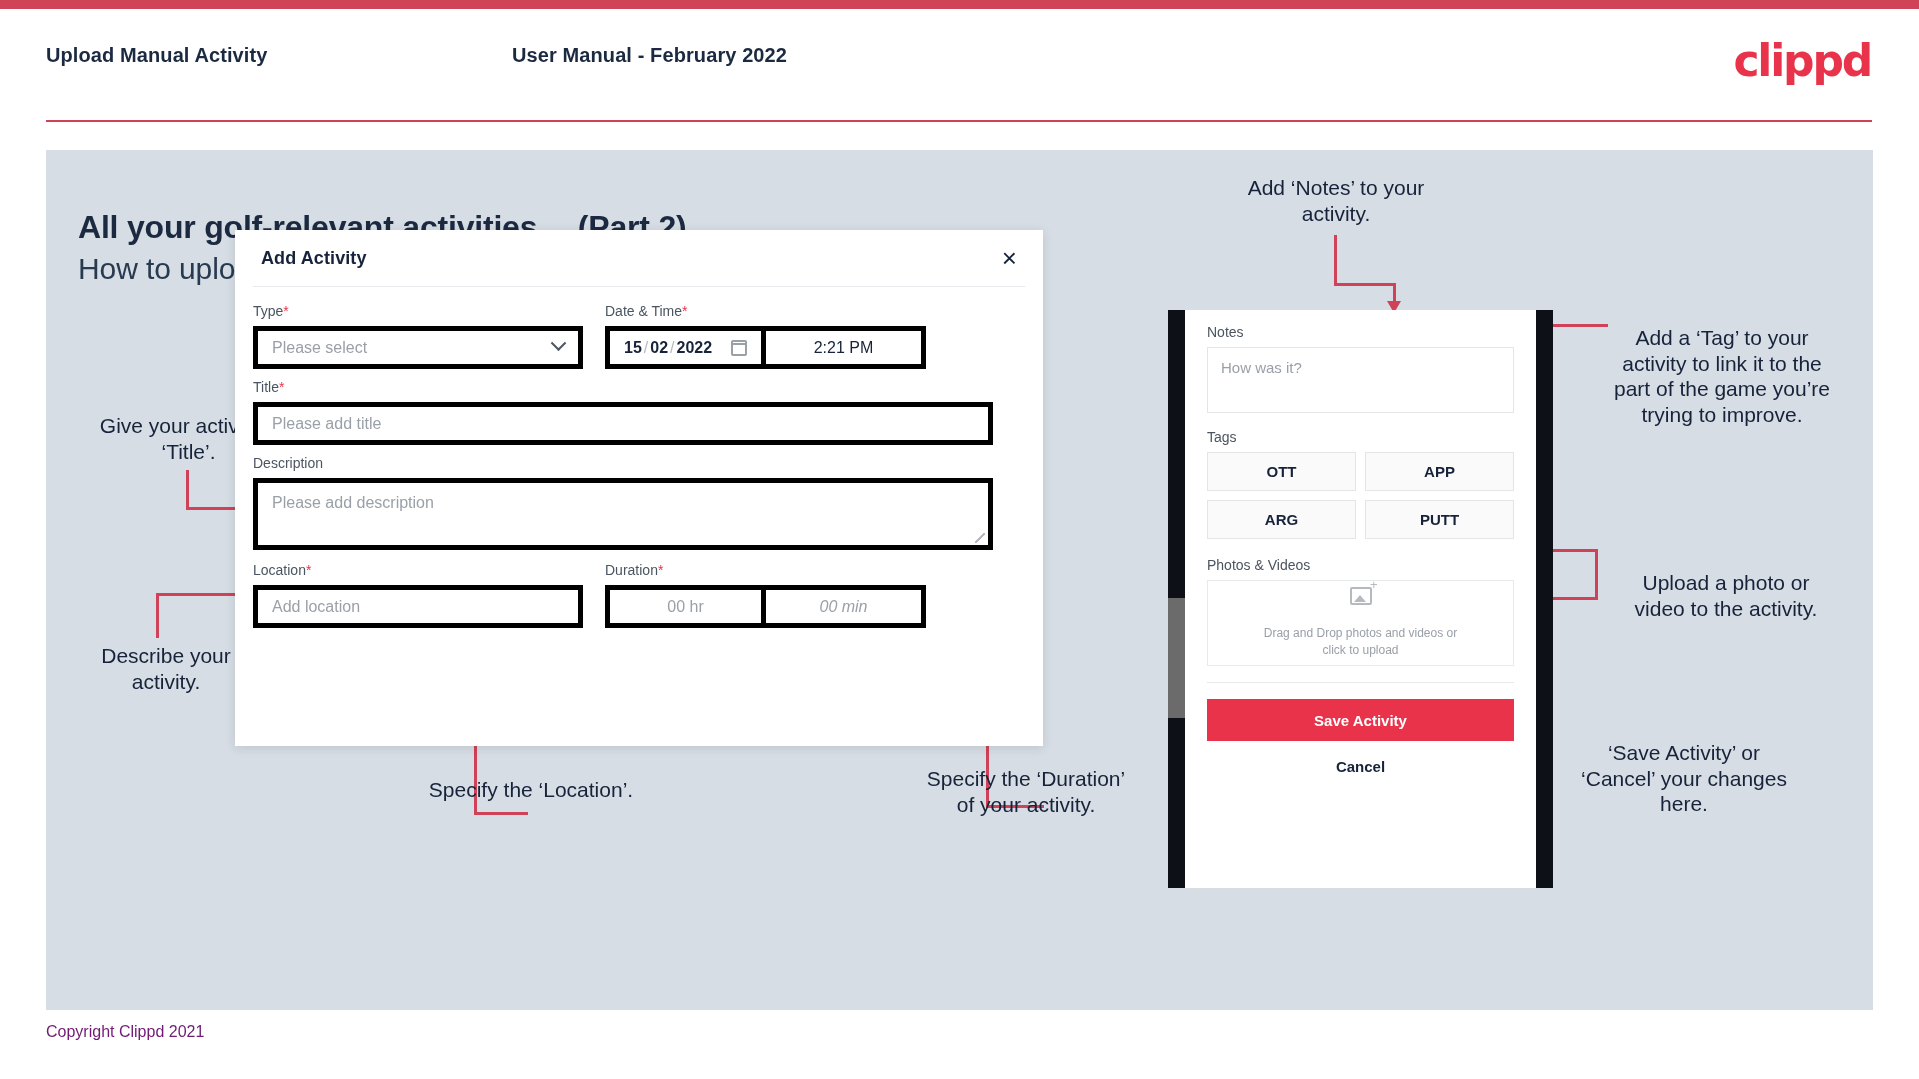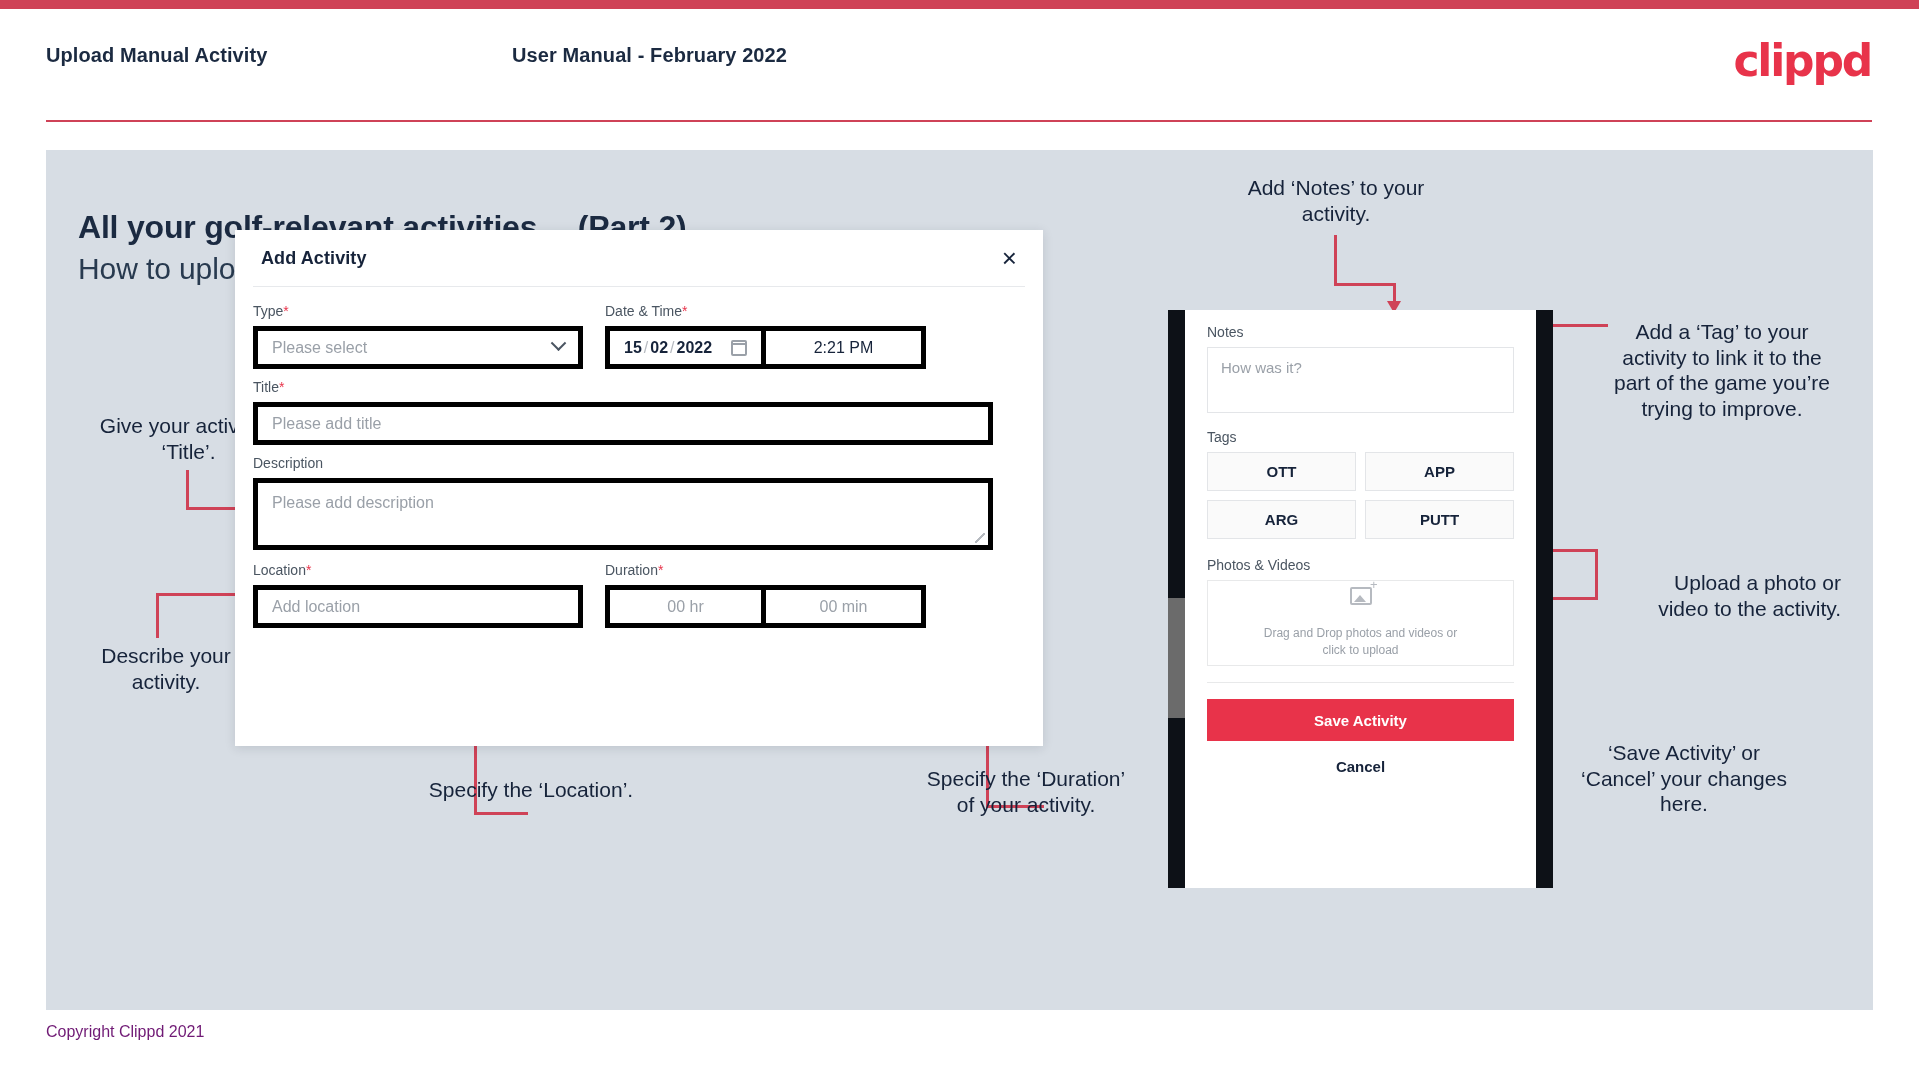--- a/index.html
+++ b/index.html
@@ -189,21 +189,21 @@
     position: absolute; right: 3px; bottom: 2px;
     width: 10px; height: 10px;
     background:
       linear-gradient(135deg, transparent 44%, #b6bac0 44%, #b6bac0 56%, transparent 56%);
   }
   .inp.loc { width: 330px; }
   .dur-wrap { display: flex; }
   .dur-box {
     width: 161px; justify-content: center;
   }
-  .dur-box.m { border-left: none; width: 160px; }
+  .dur-box.m { border-left: none; width: 160px; font-style: italic; }
 
   
   .phone {
     position: absolute;
     left: 1168px; top: 310px;
     width: 385px; height: 578px;
     background: #0d1117;
   }
   .phone-screen {
     position: absolute;
@@ -336,28 +336,28 @@
 
     <div class="ann" style="left:1160px; top:25px; width:260px;">
       <div>Add ‘Notes’ to your</div>
       <div>activity.</div>
     </div>
     <div class="ln v" style="left:1288px; top:85px; height:50px;"></div>
     <div class="ln h" style="left:1288px; top:133px; width:62px;"></div>
     <div class="ln v" style="left:1347px; top:133px; height:20px;"></div>
     <div class="arrow-head ah-down" style="left:1341px; top:151px;"></div>
 
-    <div class="ann" style="left:1566px; top:169px; width:220px;">
+    <div class="ann" style="left:1566px; top:175px; width:220px;">
       <div>Add a ‘Tag’ to your activity to link it to the part of the game you’re trying to improve.</div>
     </div>
     <div class="ln h" style="left:1414px; top:174px; width:148px;"></div>
     <div class="ln v" style="left:1414px; top:174px; height:78px;"></div>
     <div class="arrow-head ah-down" style="left:1408px; top:250px;"></div>
 
-    <div class="ann" style="left:1565px; top:420px; width:230px; text-align:right;">
+    <div class="ann" style="left:1565px; top:420px; width:230px; text-align:center;">
       <div>Upload a photo or</div>
       <div>video to the activity.</div>
     </div>
     <div class="ln h" style="left:1492px; top:399px; width:60px;"></div>
     <div class="ln v" style="left:1549px; top:399px; height:50px;"></div>
     <div class="ln h" style="left:1479px; top:447px; width:73px;"></div>
     <div class="arrow-head ah-left" style="left:1480px; top:393px;"></div>
 
     <div class="ann" style="left:1498px; top:590px; width:280px;">
       <div>‘Save Activity’ or</div>

